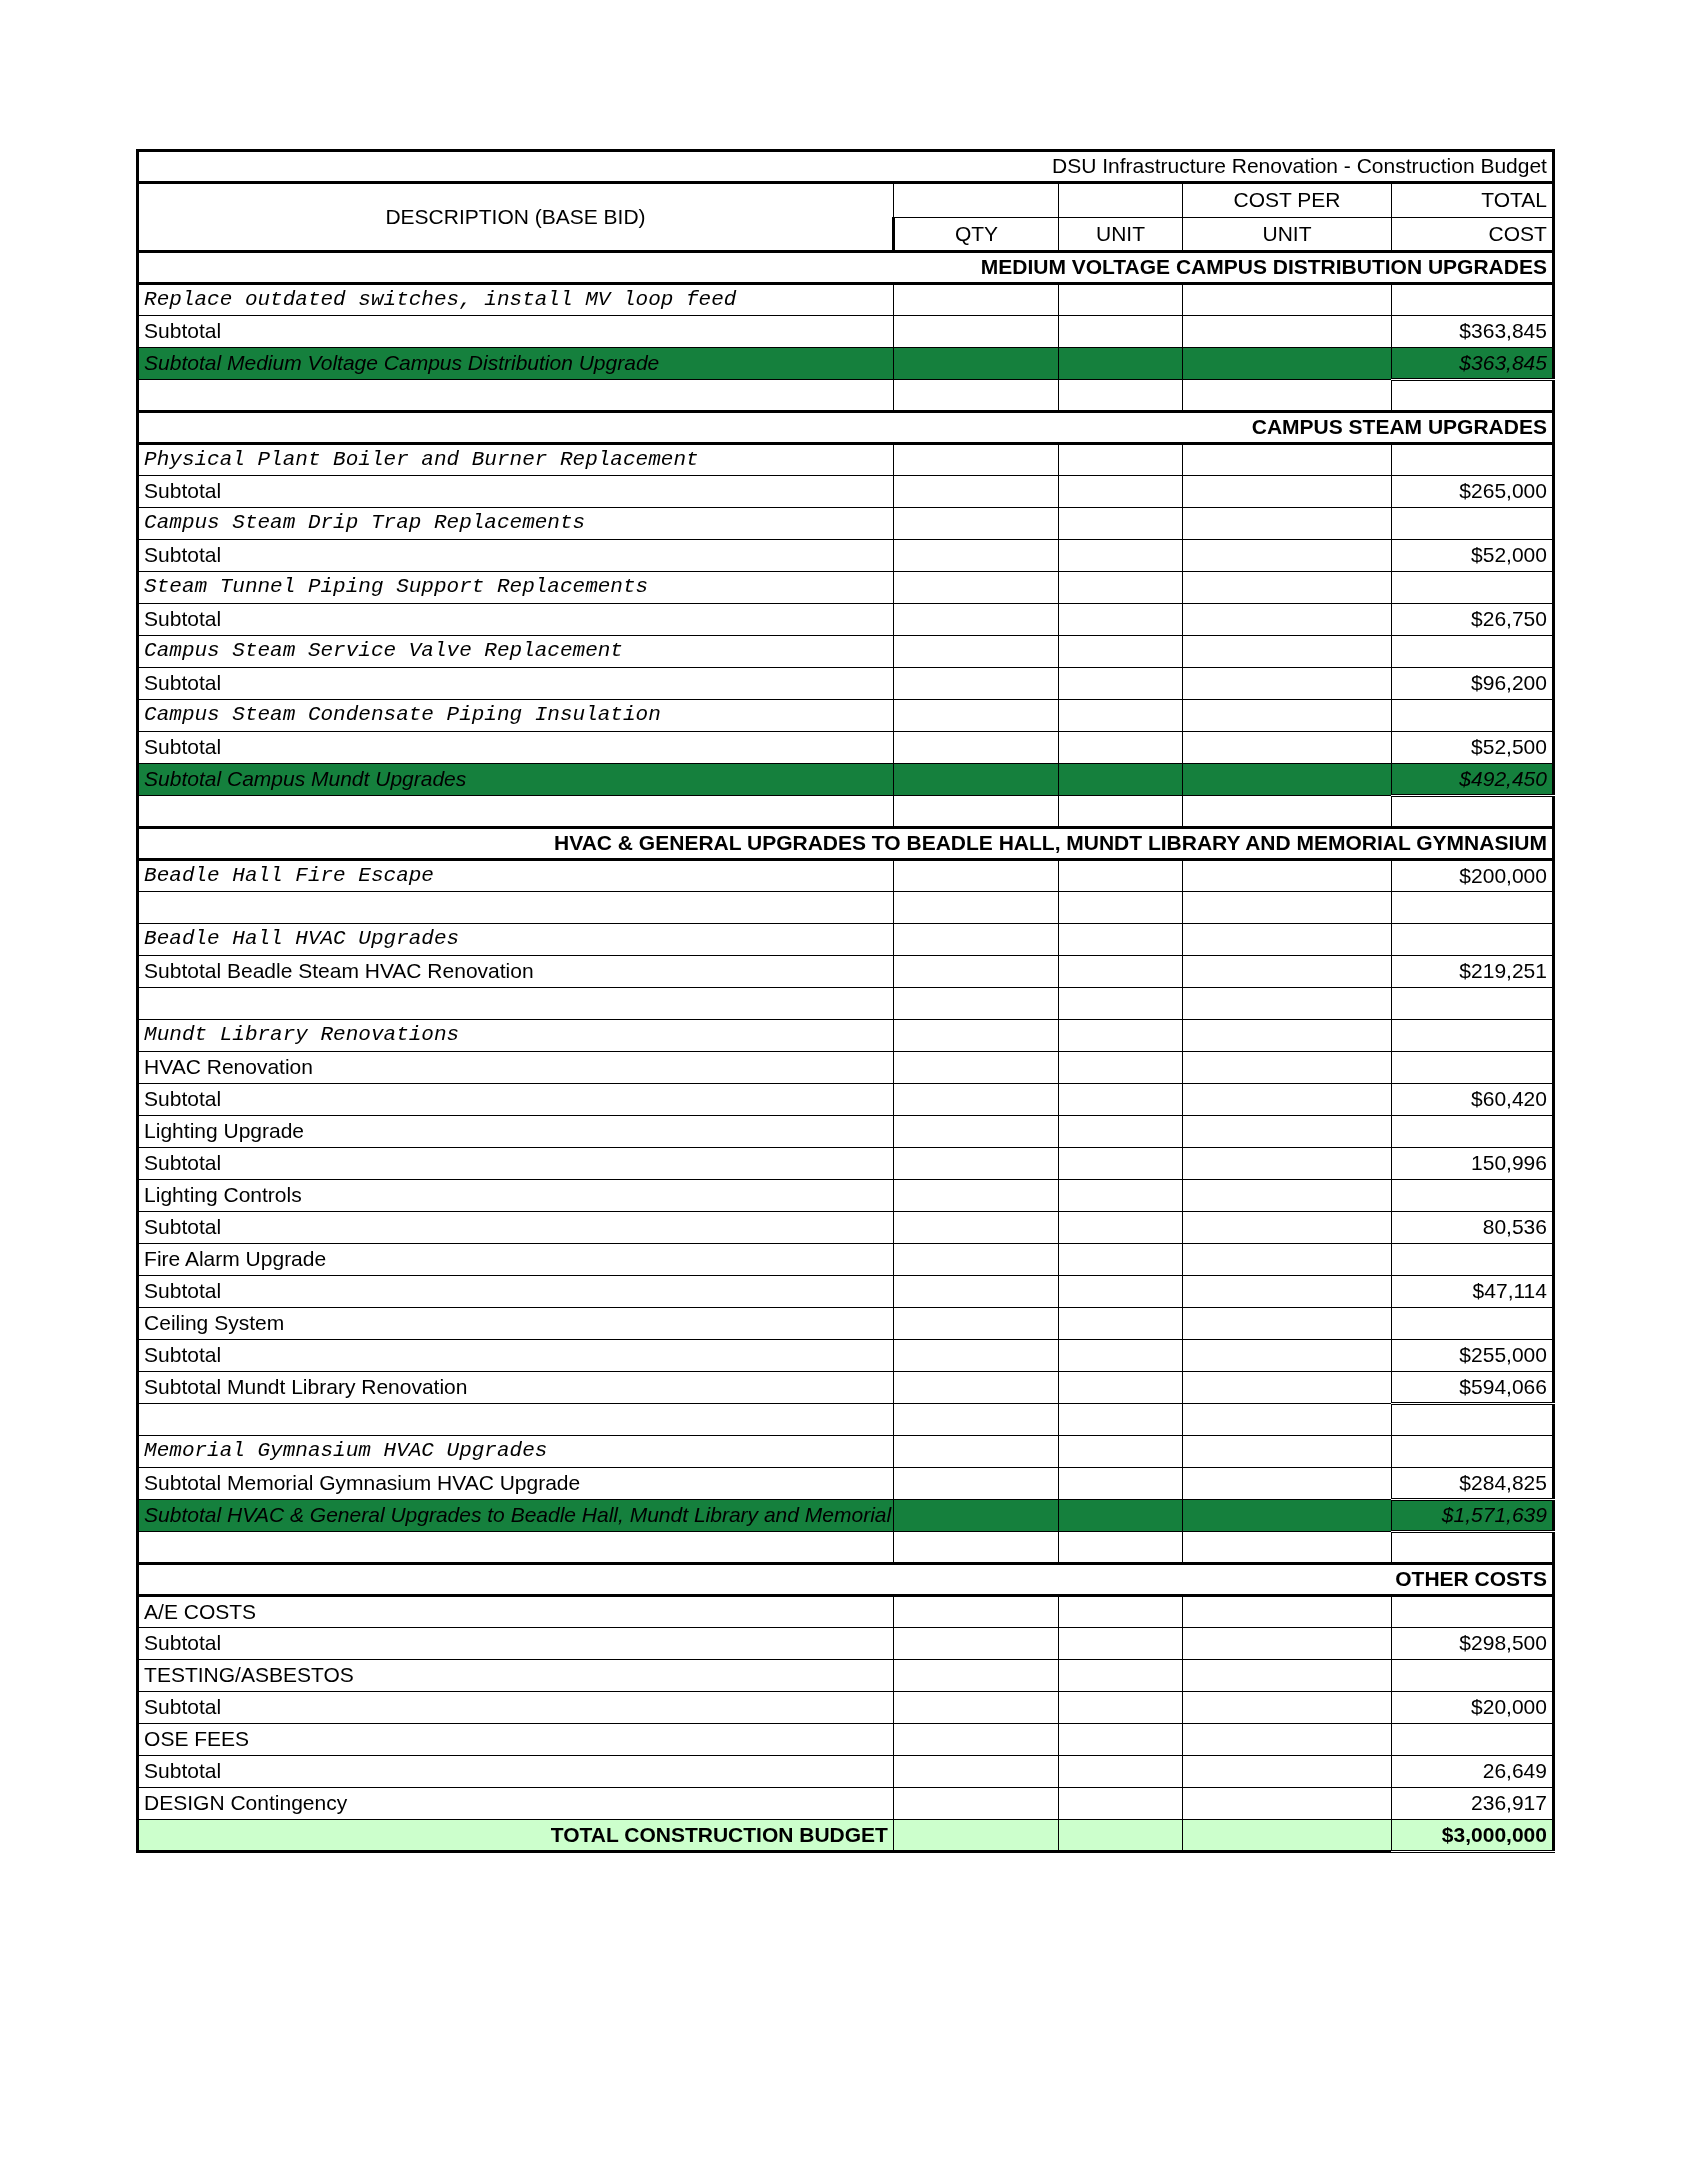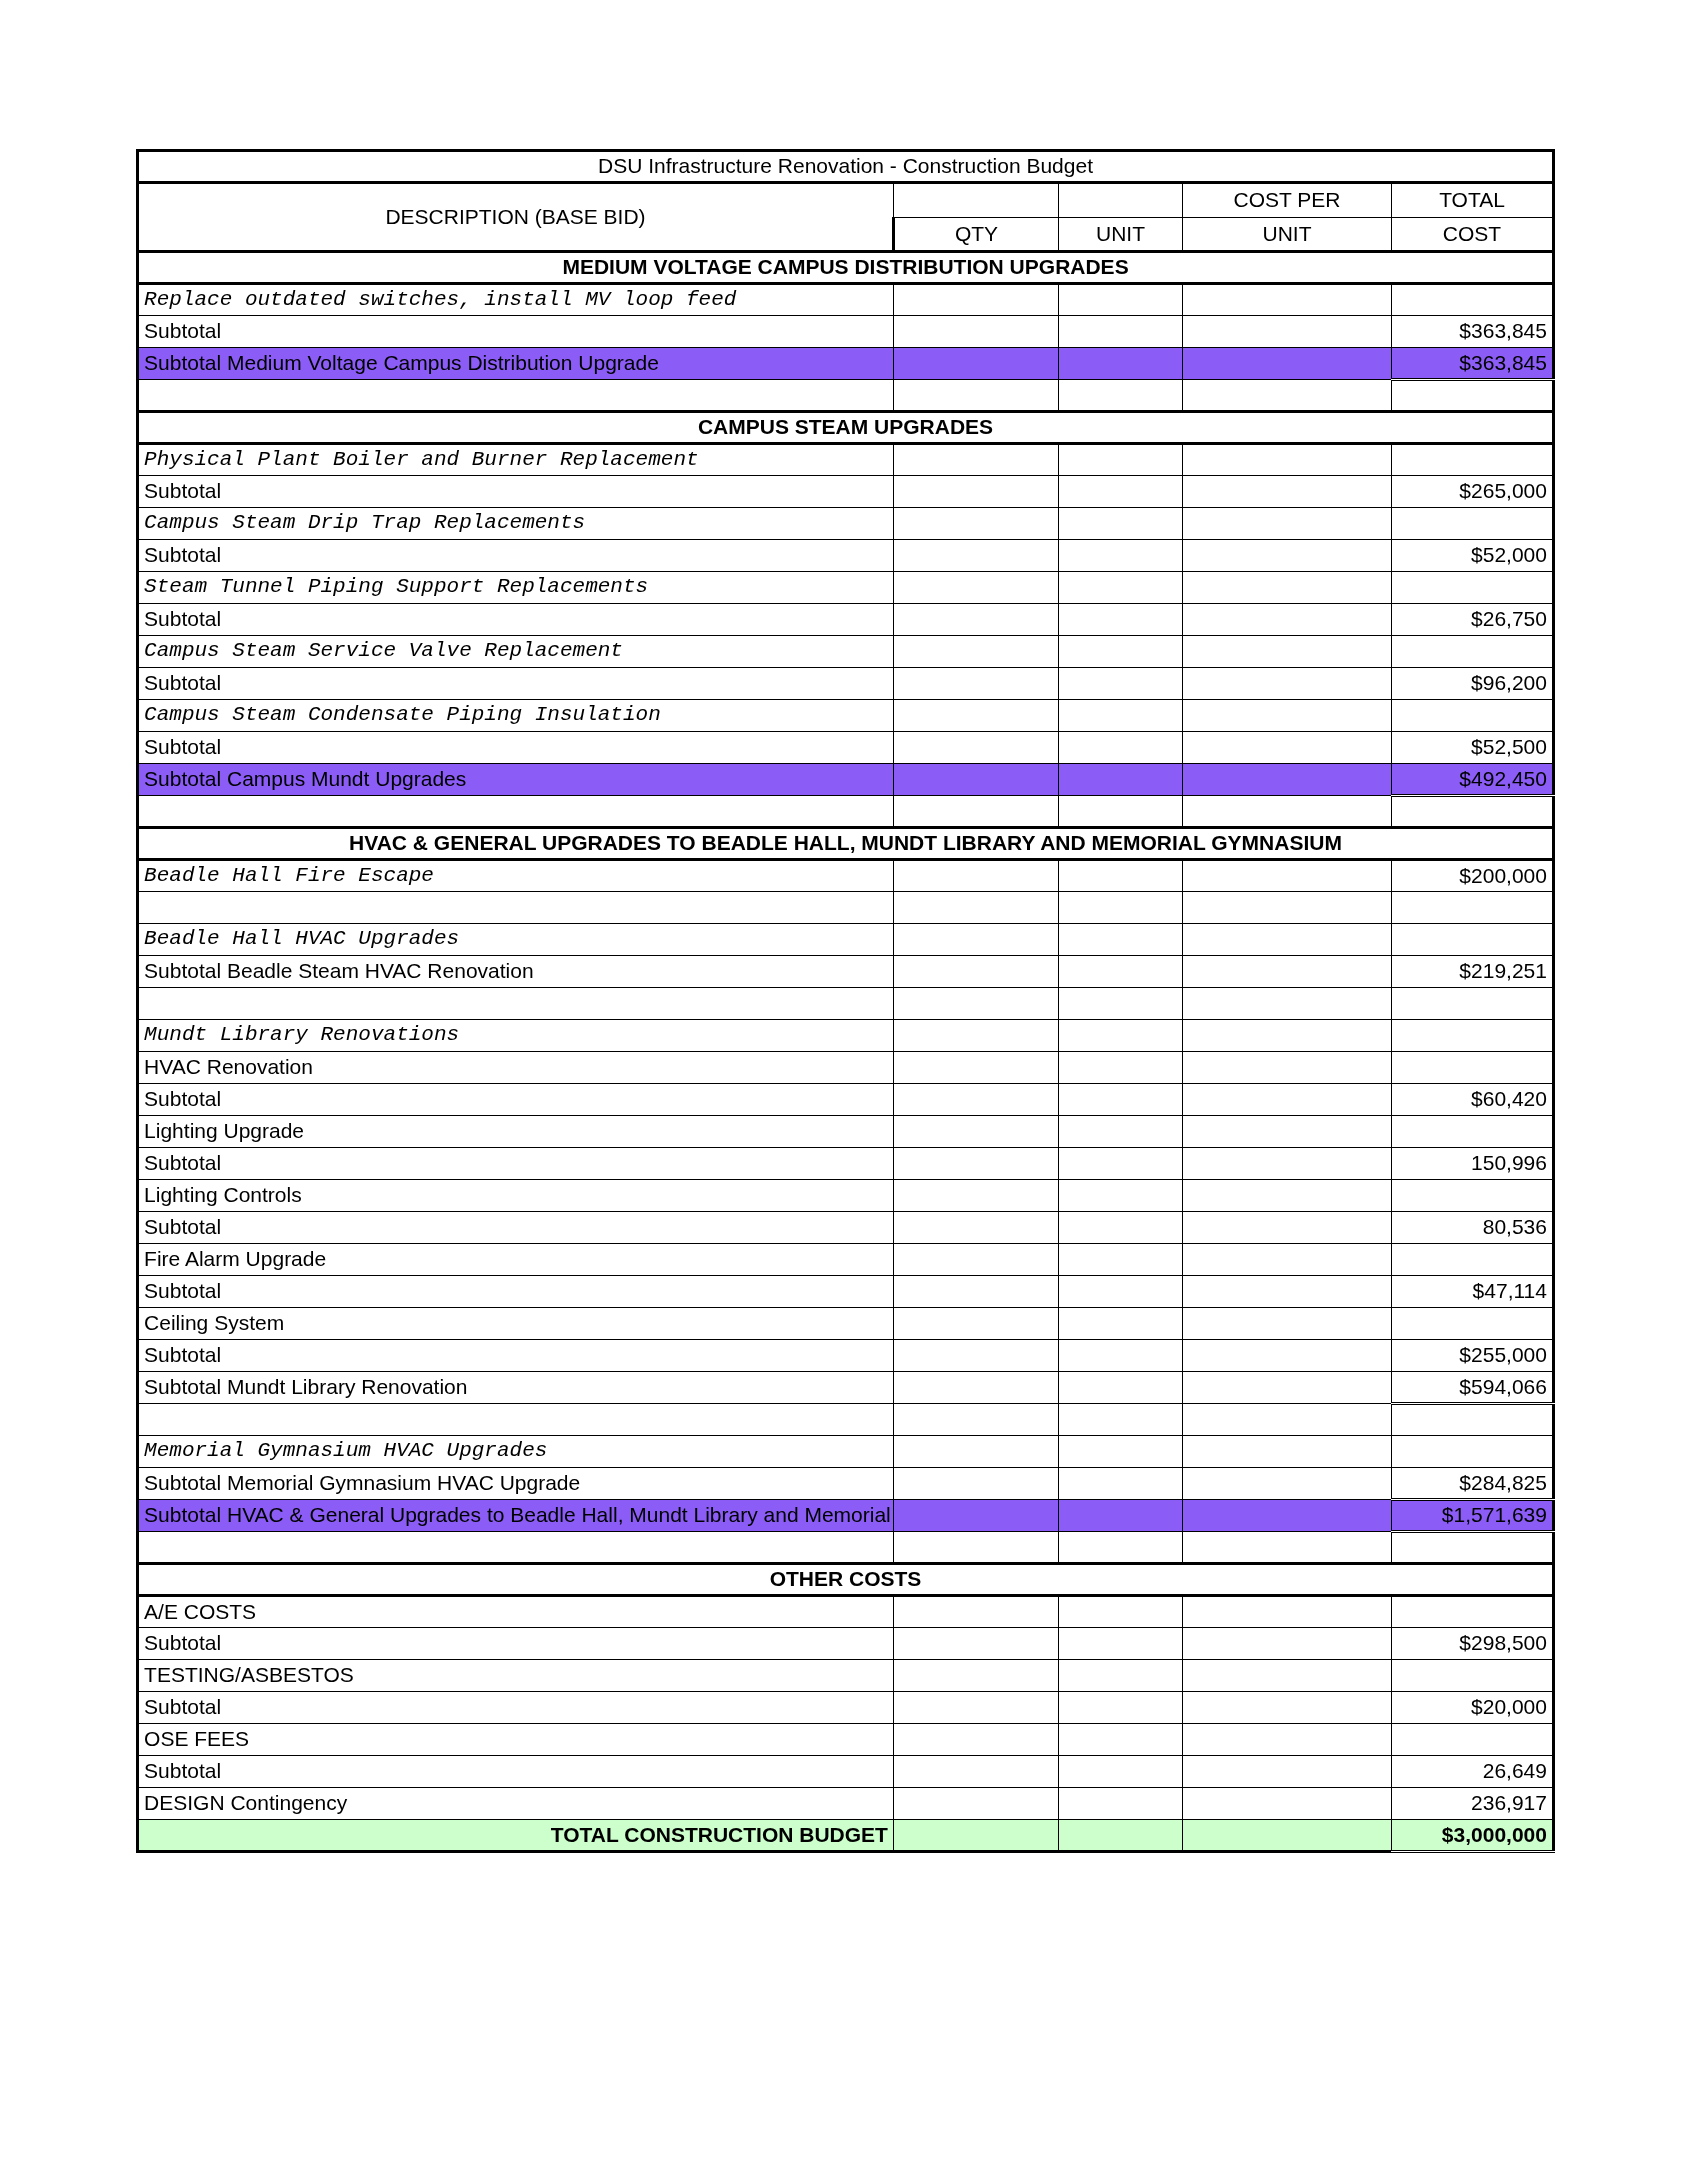--- a/index.html
+++ b/index.html
@@ -43,21 +43,21 @@
     height: 32px;
     box-sizing: border-box;
   }
 
   
   table.budget { border: 0; }
   #sheet { box-shadow: none; }
   .frame-top td    { border-top: 3.4px solid #000 !important; }
   .frame-bottom td { border-bottom: 3.4px solid #000 !important; }
   table.budget td:first-child { border-left: 3.4px solid #000; }
-  table.budget td:last-child  { border-right: 3.4px solid #000; }
+  table.budget td:last-child  { border-right: 3.4px solid #000; text-align: right; }
 
   
   .title-cell {
     text-align: center;
     font-size: 32px;
     height: 49px;
     border-bottom: 3.4px solid #000 !important;
   }
   
   .hdr td {
@@ -82,21 +82,21 @@
     border-bottom: 3.4px solid #000 !important;
   }
 
   
   .it     { font-style: italic; font-family: Liberation Mono, monospace; }
   .ind1   { padding-left: 22px; }
   .ind2   { padding-left: 37px; }
   .bold   { font-weight: bold; text-align: right; }
   .num    { text-align: right; padding-right: 6.8px; }
 
-  .fill-orange td { background: #8b5cf6; }
+  .fill-orange td { background: #15803d; font-style: italic; }
   .fill-green  td { background: #ccffcc; }
 
   td.dbl-under {
     border-bottom: 3.4px double #000 !important;
   }
 
   .spacer td { height: 31px; }
 </style>
 </head>
 <body>

